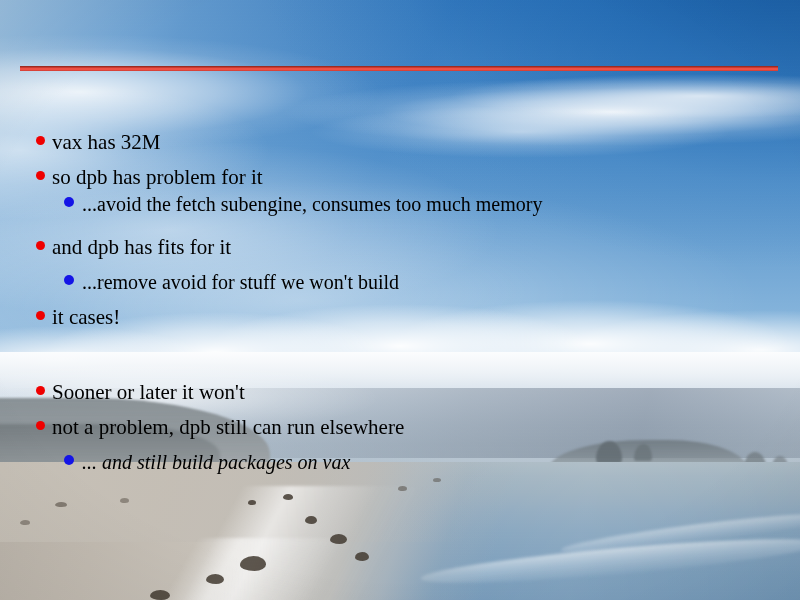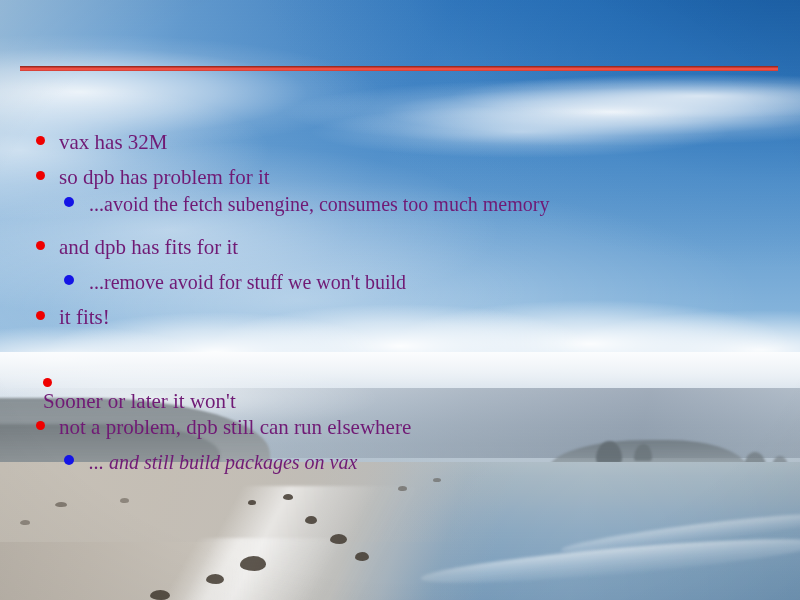--- a/index.html
+++ b/index.html
@@ -426,22 +426,21 @@
     margin-right: 8px;
     position: relative;
     top: -4px;
     background: #1414e6;
   }
 
   .btext {
     font-family: "Liberation Serif", "DejaVu Serif", serif;
     font-size: 21px;
     line-height: 21px;
-    color: #701a75;
-    margin-left: 7px;
+    color: #000000;
   }
   .level2 .btext {
     font-size: 20px;
     line-height: 20px;
   }
 </style>
 </head>
 <body>
 
 <div id="slide">
@@ -513,23 +512,23 @@
         <div class="bullet-row level1" style="top: 237px;">
           <span class="marker"></span>
           <span class="btext">and dpb has fits for it</span>
         </div>
         <div class="bullet-row level2" style="top: 272px;">
           <span class="marker"></span>
           <span class="btext">...remove avoid for stuff we won't build</span>
         </div>
         <div class="bullet-row level1" style="top: 307px;">
           <span class="marker"></span>
-          <span class="btext">it fits!</span>
-        </div>
-        <div class="bullet-row level1" style="top: 382px; flex-direction: column;">
+          <span class="btext">it cases!</span>
+        </div>
+        <div class="bullet-row level1" style="top: 382px;">
           <span class="marker"></span>
           <span class="btext">Sooner or later it won't</span>
         </div>
         <div class="bullet-row level1" style="top: 417px;">
           <span class="marker"></span>
           <span class="btext">not a problem, dpb still can run elsewhere</span>
         </div>
         <div class="bullet-row level2" style="top: 452px; font-style: italic;">
           <span class="marker"></span>
           <span class="btext">... and still build packages on vax</span>

